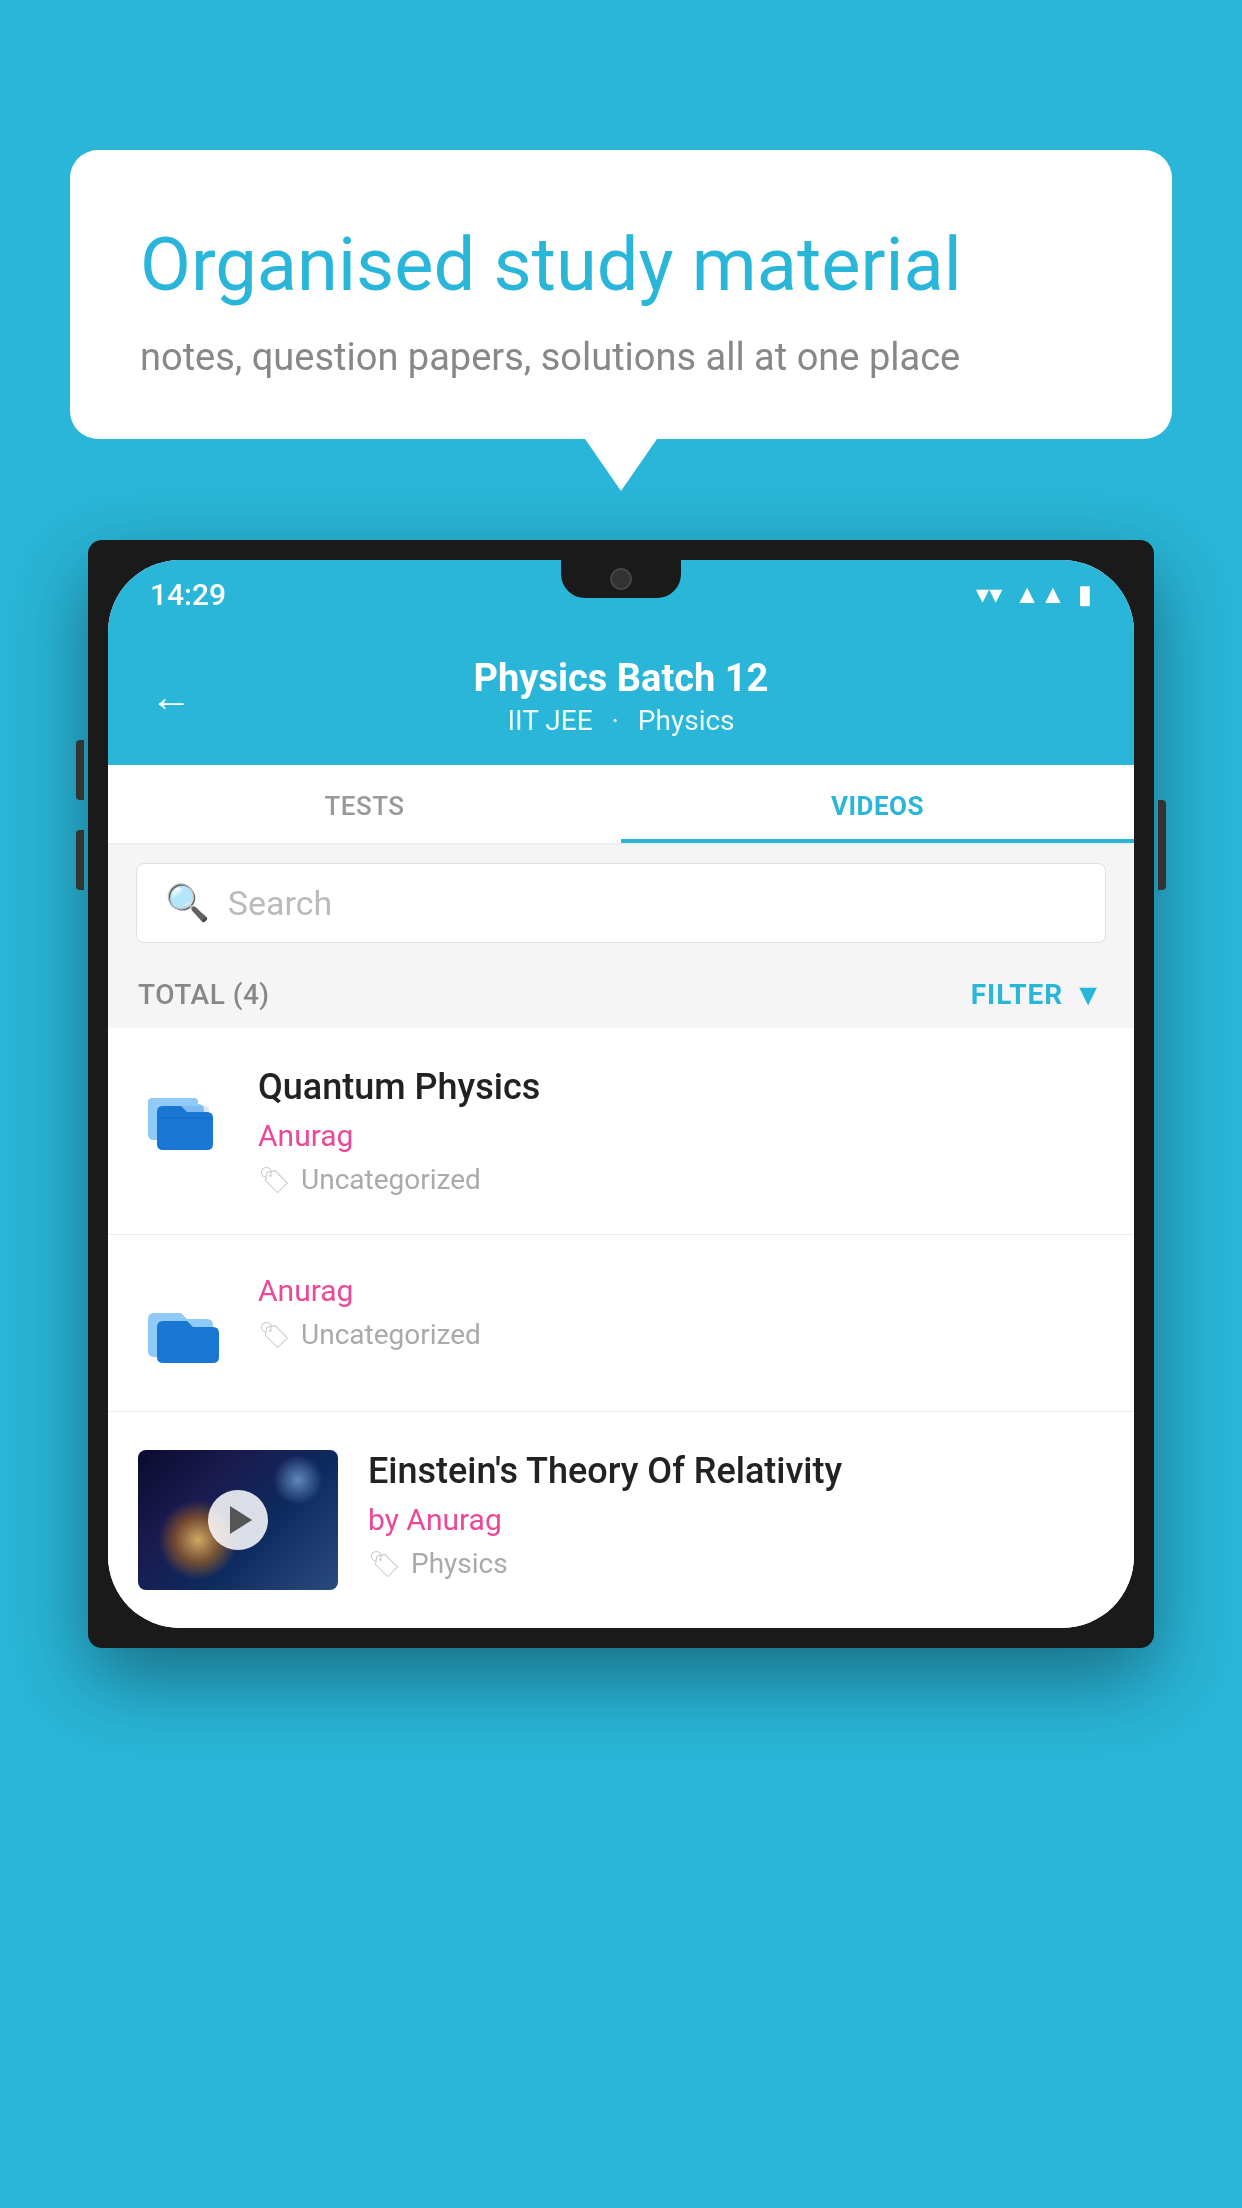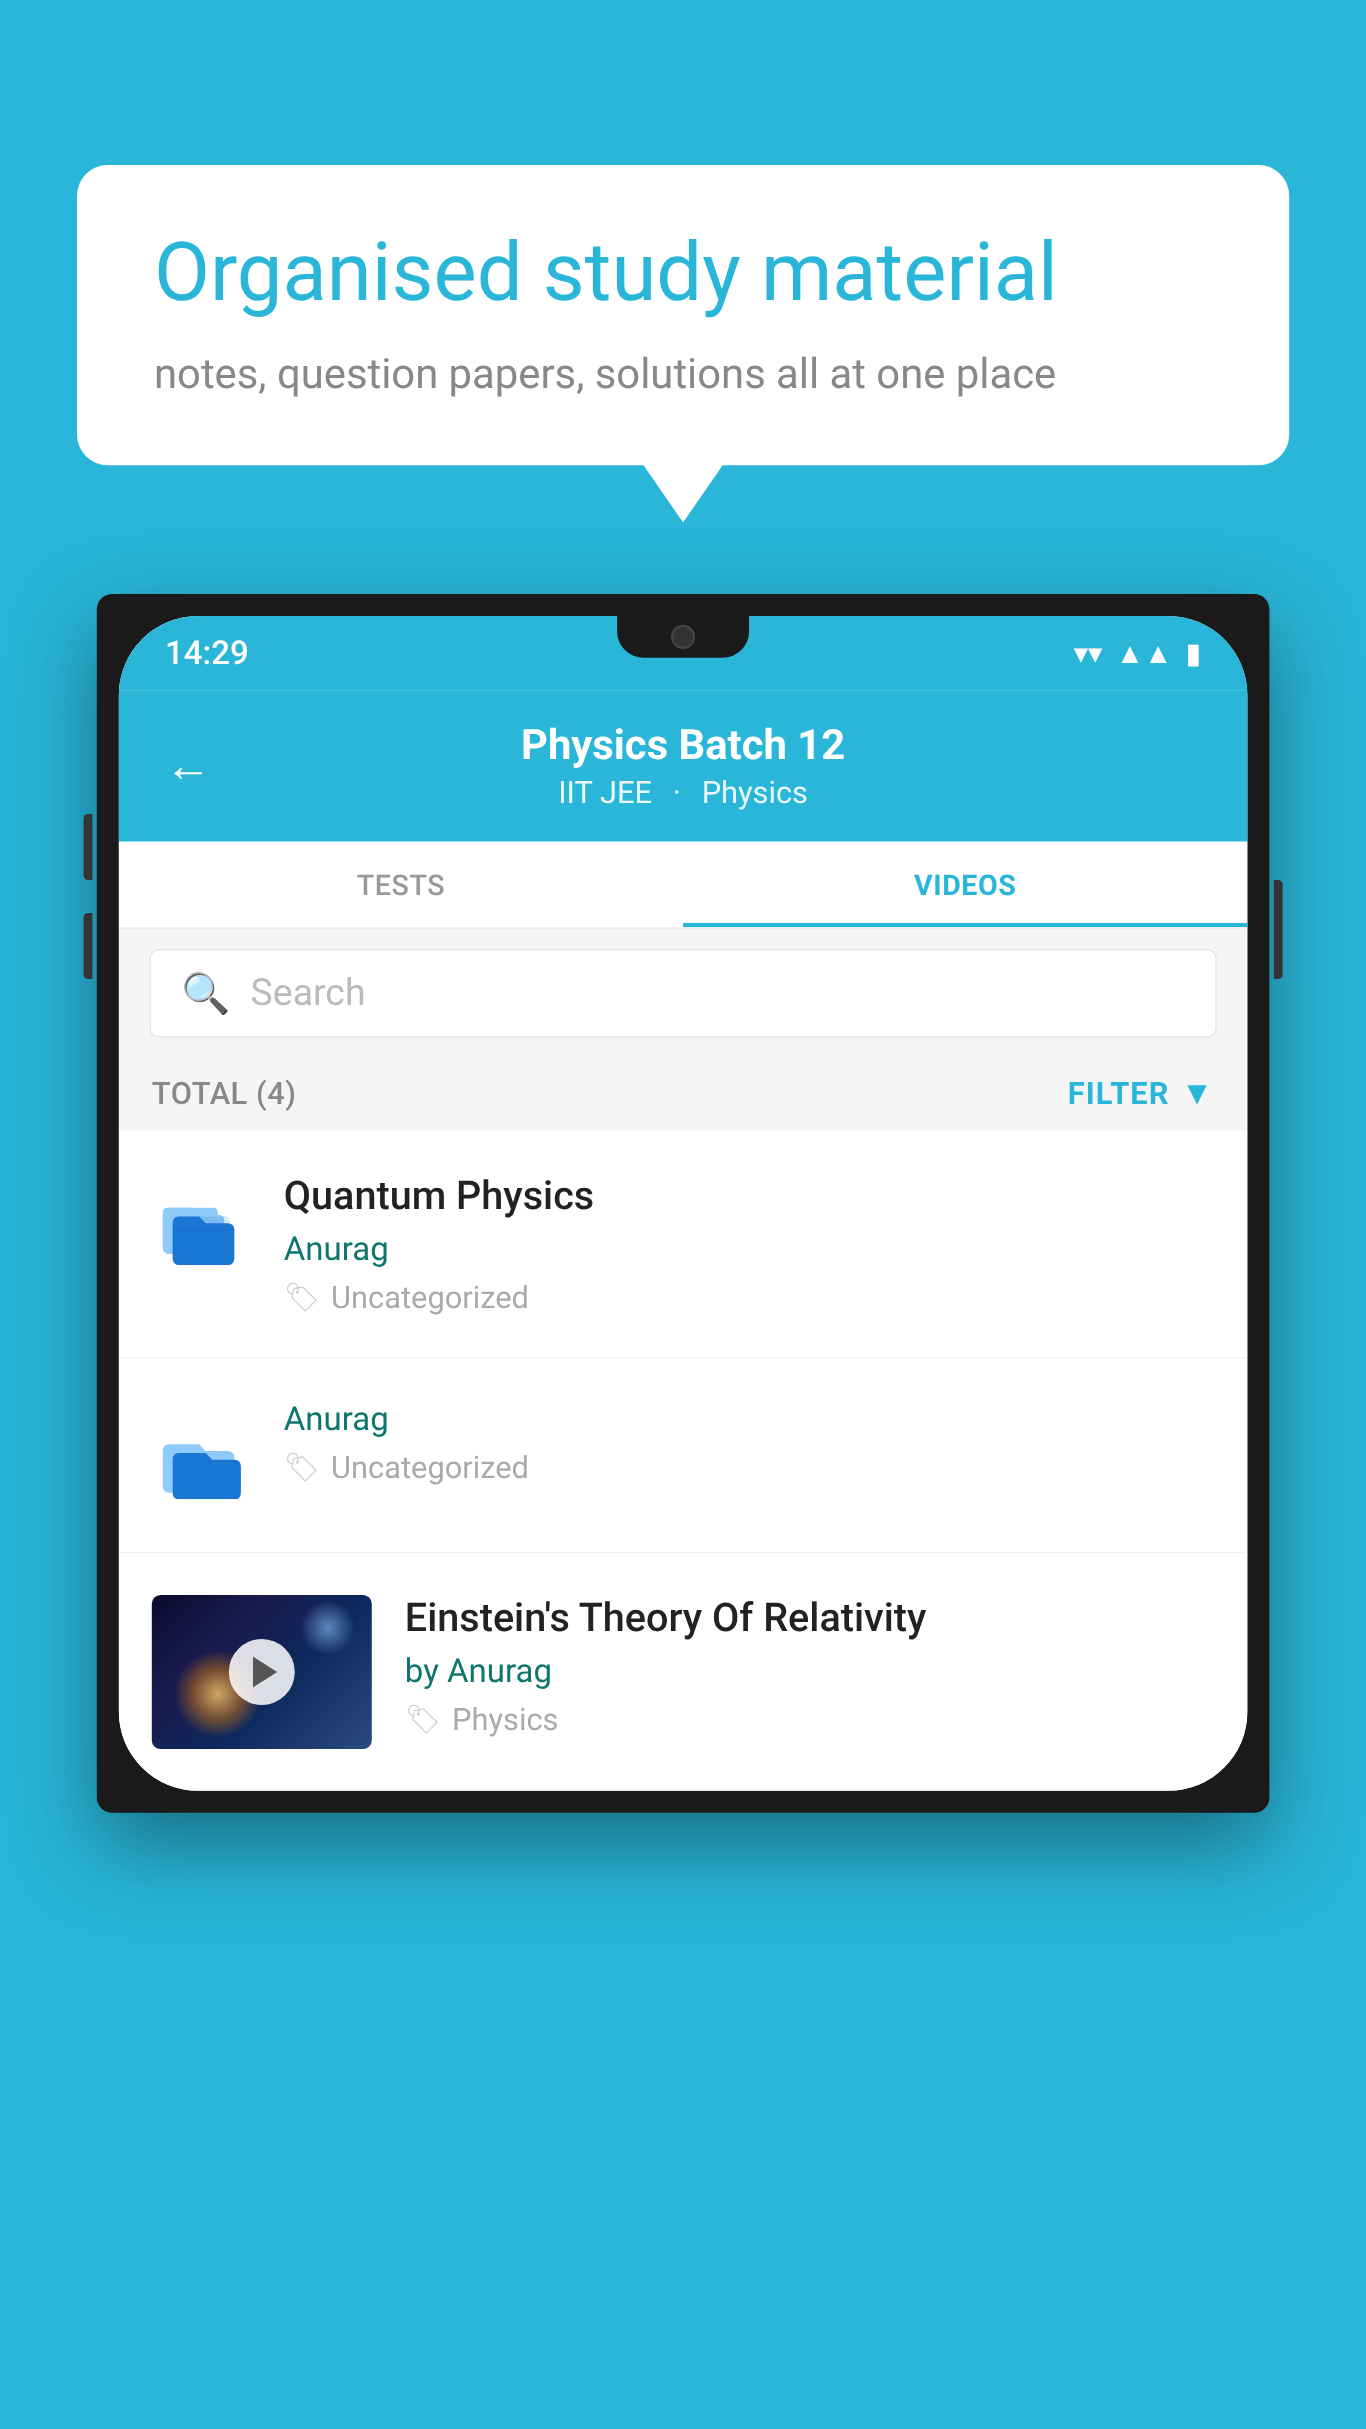--- a/index.html
+++ b/index.html
@@ -17,21 +17,21 @@
     .speech-bubble-container {
       position: absolute;
       top: 150px;
       left: 70px;
       right: 70px;
     }
 
     .speech-bubble {
       background: white;
       border-radius: 28px;
-      padding: 56px 70px 60px 70px;
+      padding: 72px 70px 60px 70px;
       position: relative;
     }
 
     .speech-bubble::after {
       content: '';
       position: absolute;
       bottom: -52px;
       left: 50%;
       transform: translateX(-50%);
       width: 0;
@@ -306,21 +306,21 @@
     }
 
     .video-title {
       color: #222;
       font-size: 36px;
       font-weight: 500;
       margin-bottom: 10px;
     }
 
     .video-author {
-      color: #0f766e;
+      color: #ec4899;
       font-size: 30px;
       margin-bottom: 10px;
     }
 
     .video-tag {
       display: flex;
       align-items: center;
       gap: 10px;
       color: #aaa;
       font-size: 28px;

